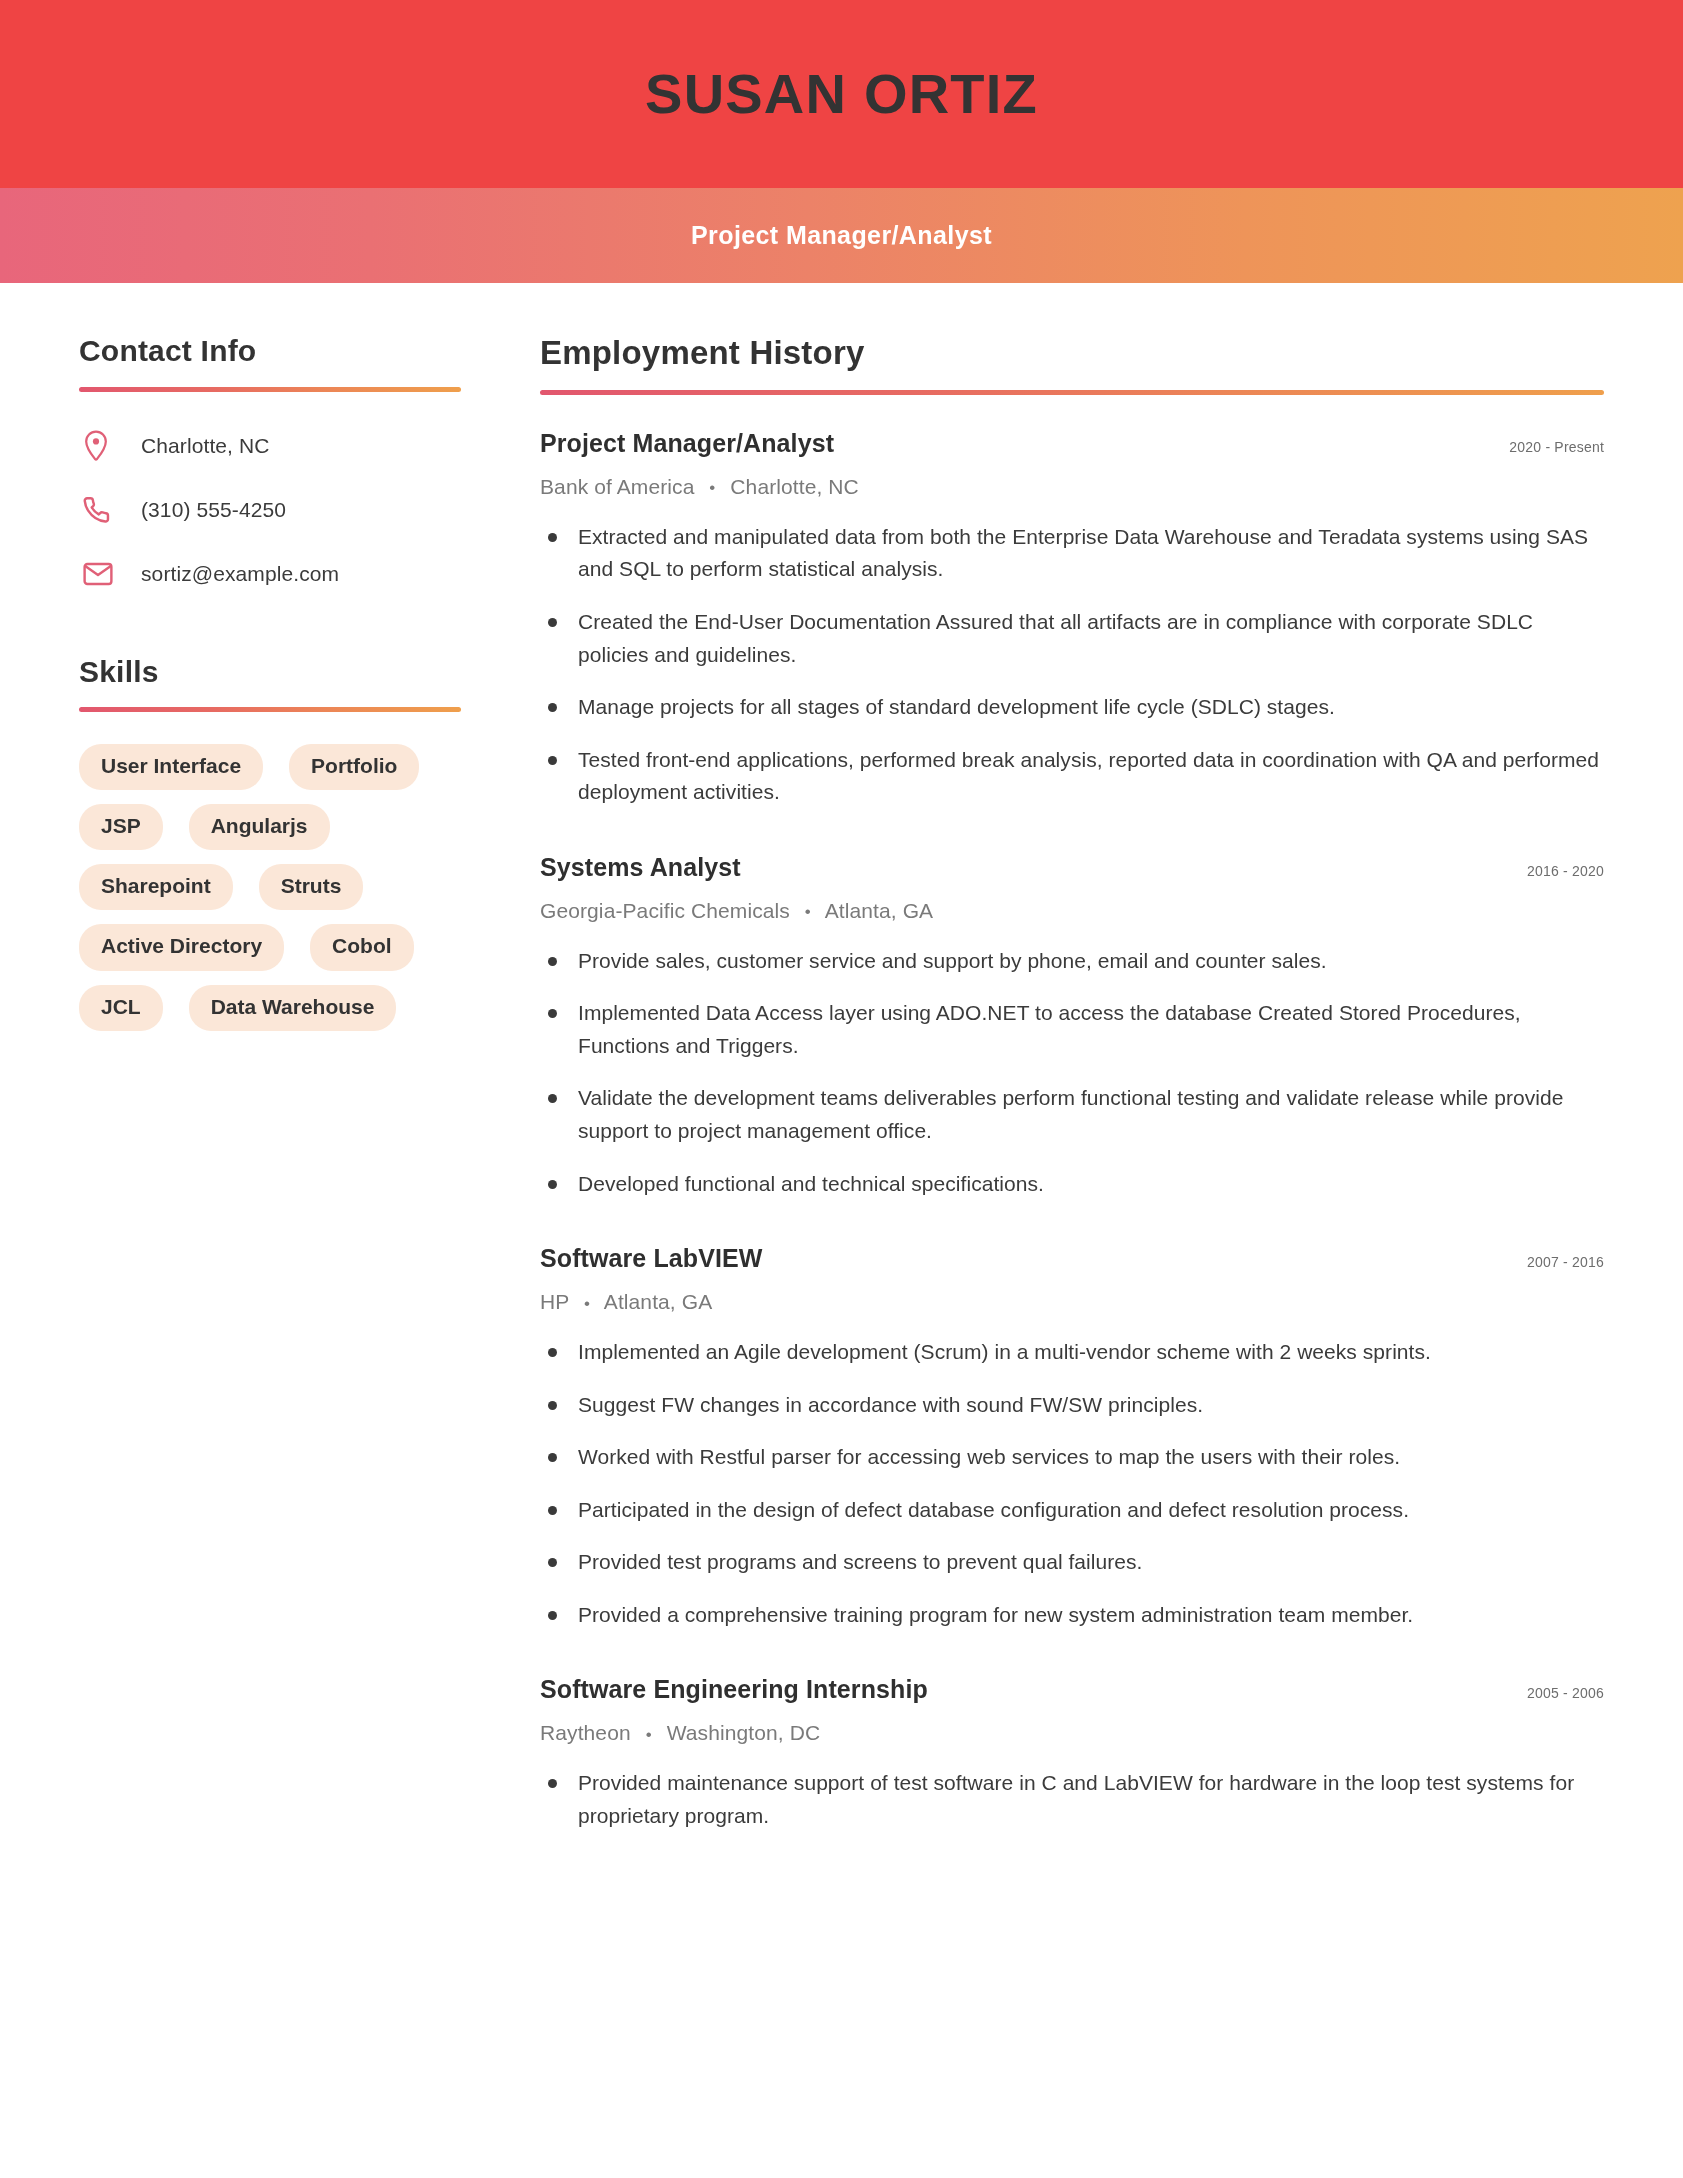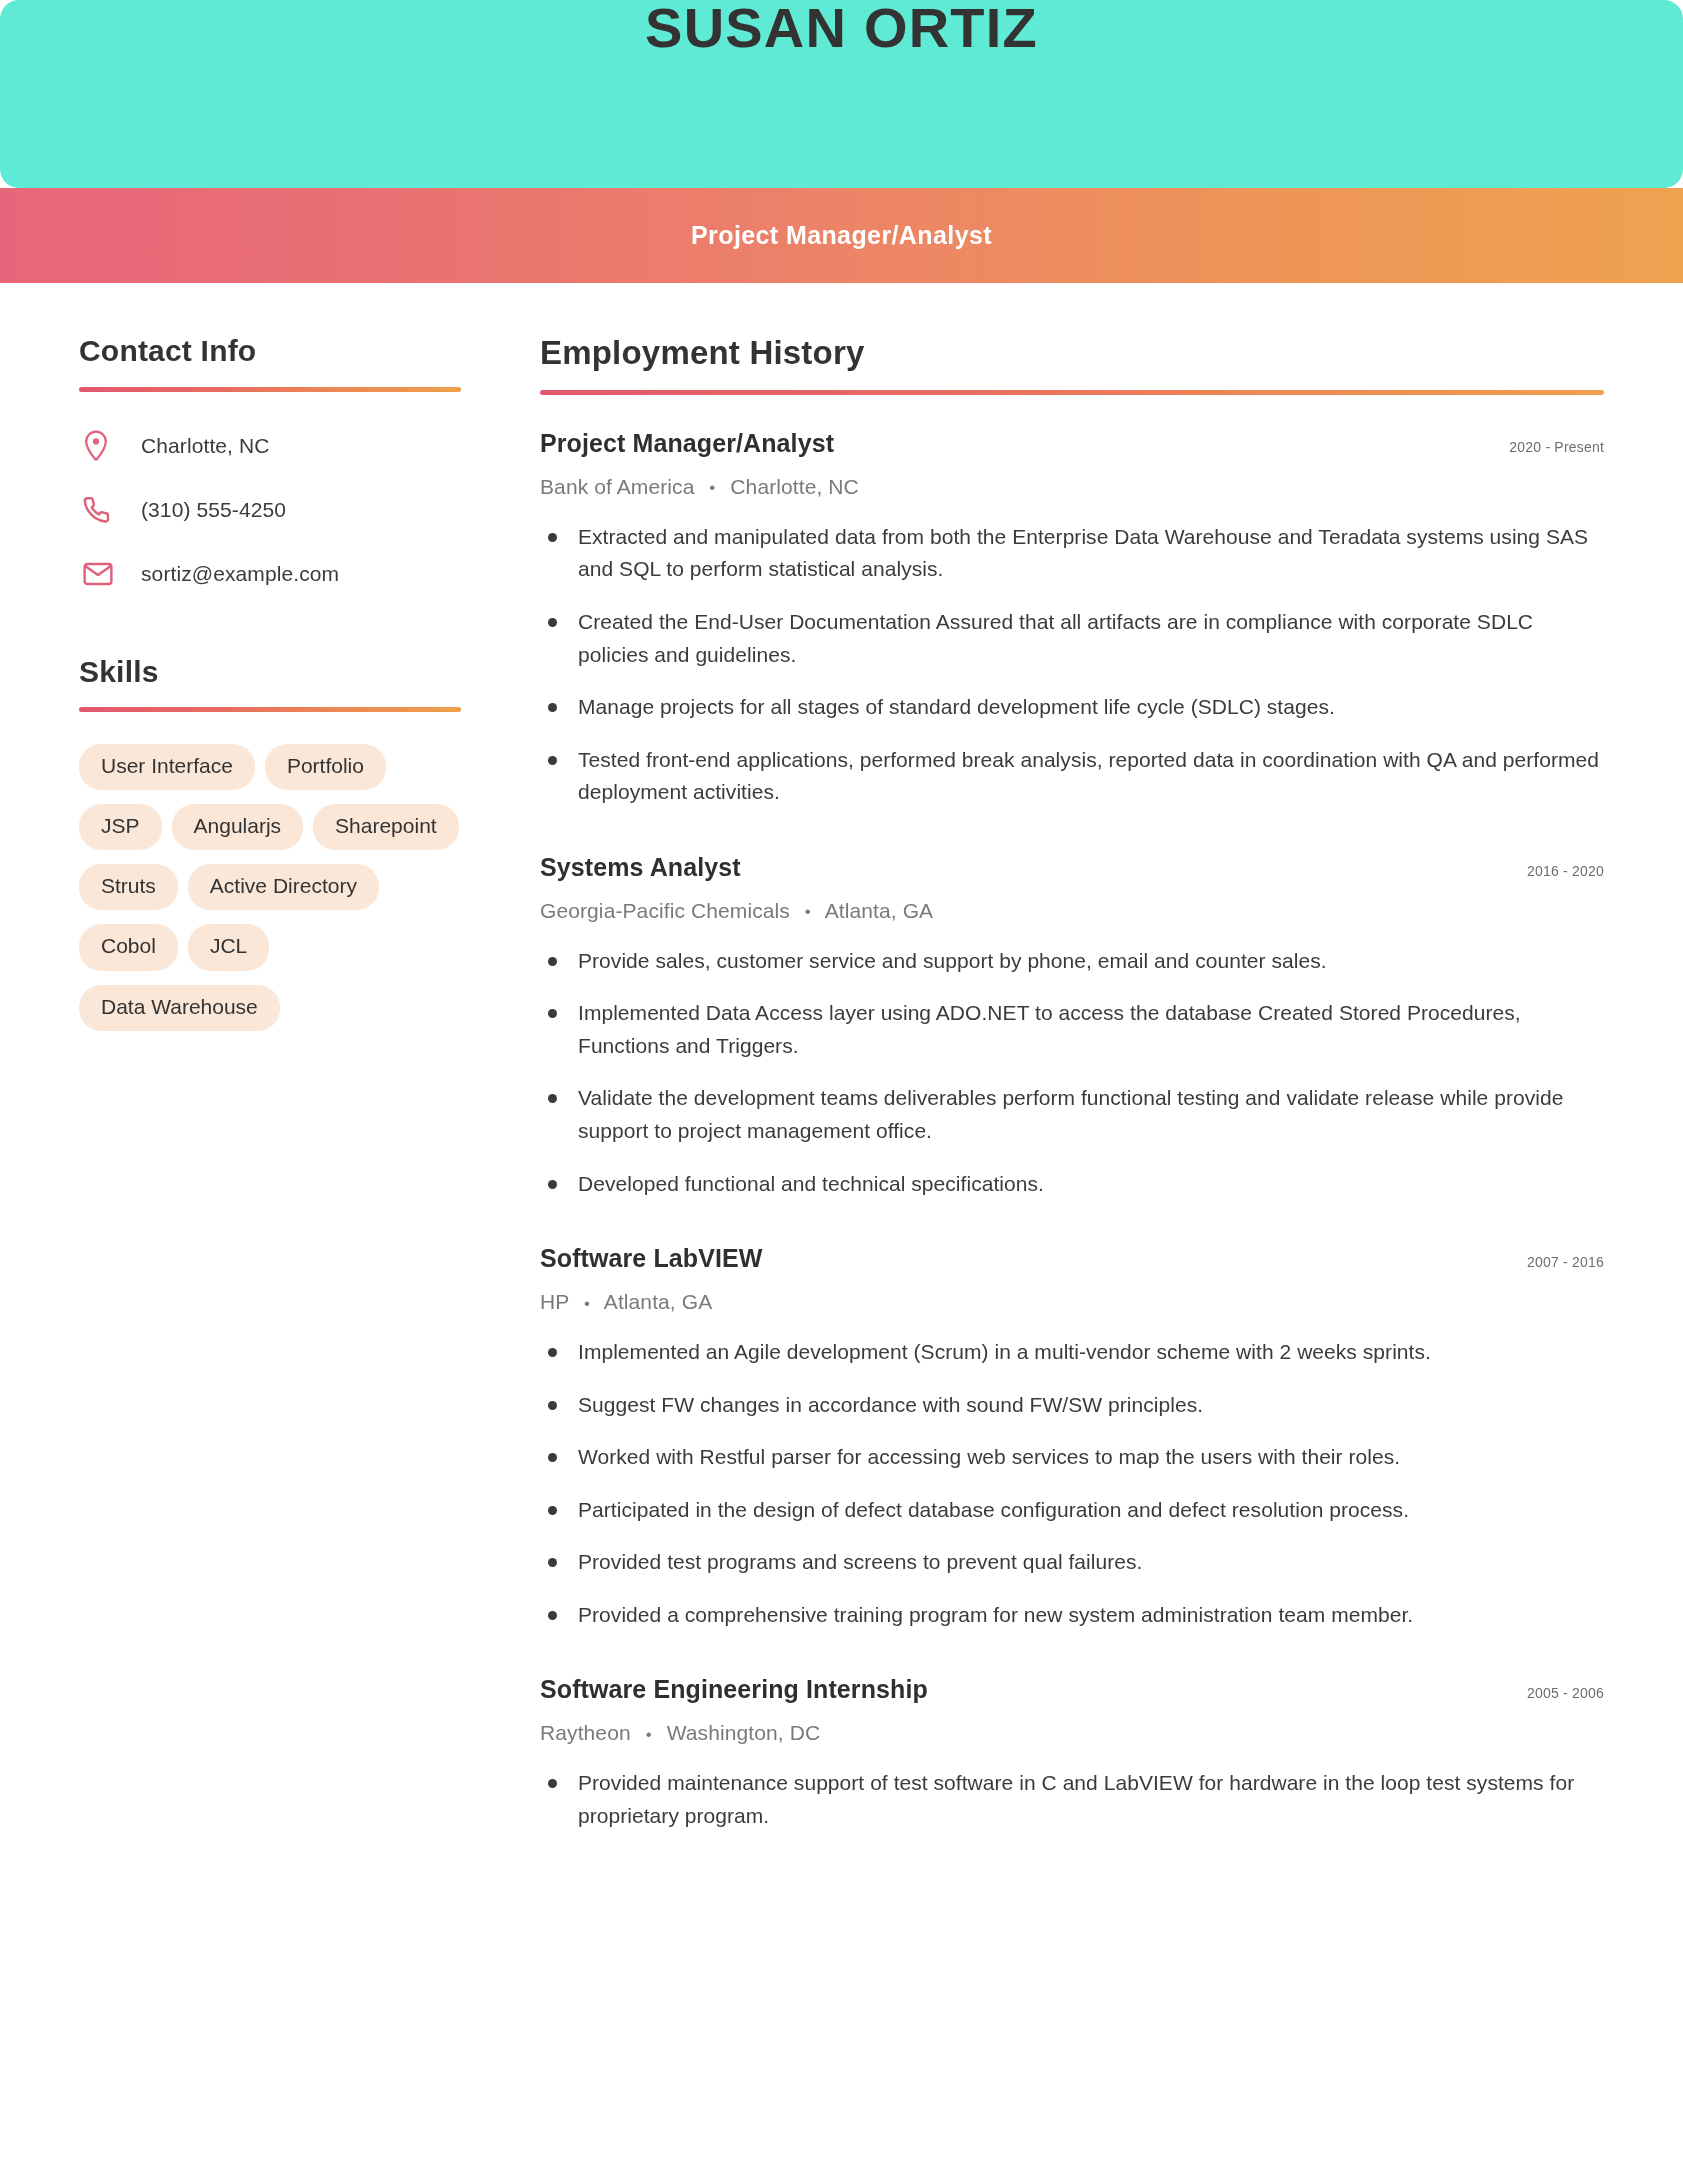--- a/index.html
+++ b/index.html
@@ -22,23 +22,23 @@
     width: 1683px;
     height: 2178px;
     background: #ffffff;
     overflow: hidden;
   }
 
   
   .header-name-zone {
     height: 188px;
     display: flex;
+    align-items: center;
     justify-content: center;
-    background: #5eead4;
-    border-radius: 19px;
+    background: #ef4444;
   }
 
   .full-name {
     font-size: 56px;
     font-weight: bold;
     letter-spacing: 1.2px;
     color: #333333;
     text-align: center;
     line-height: 1;
   }
@@ -134,22 +134,23 @@
     margin-left: 14px;
   }
 
   
   .skills-block { margin-top: 61px; }
 
   .skills-tags {
     margin-top: 32px;
     display: flex;
     flex-wrap: wrap;
-    gap: 14px 10px;
+    gap: 14px 26px;
     width: 382px;
+    font-weight: bold;
   }
 
   .skill-tag {
     background: #fbe7d8;
     color: #333333;
     border-radius: 22px;
     padding: 10px 22px 12px 22px;
     font-size: 21px;
     line-height: 1.15;
     white-space: nowrap;

